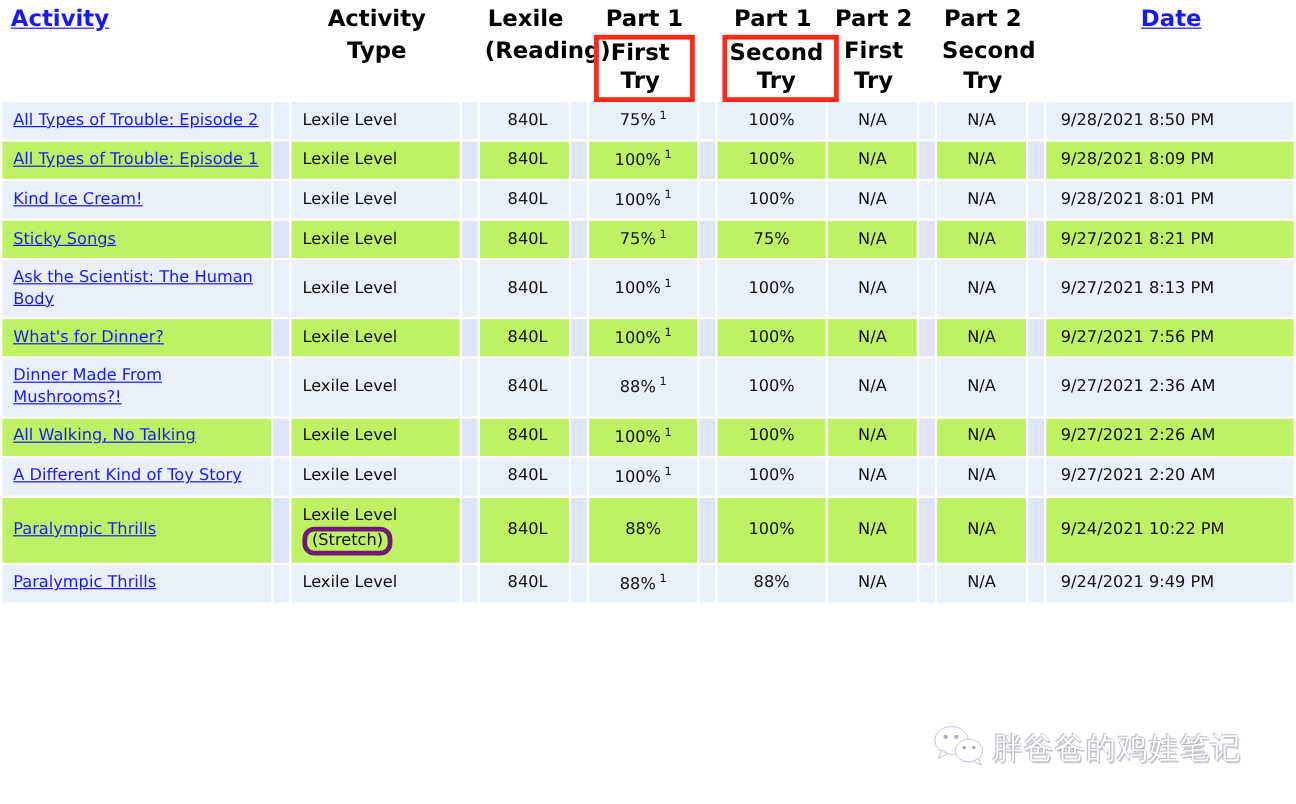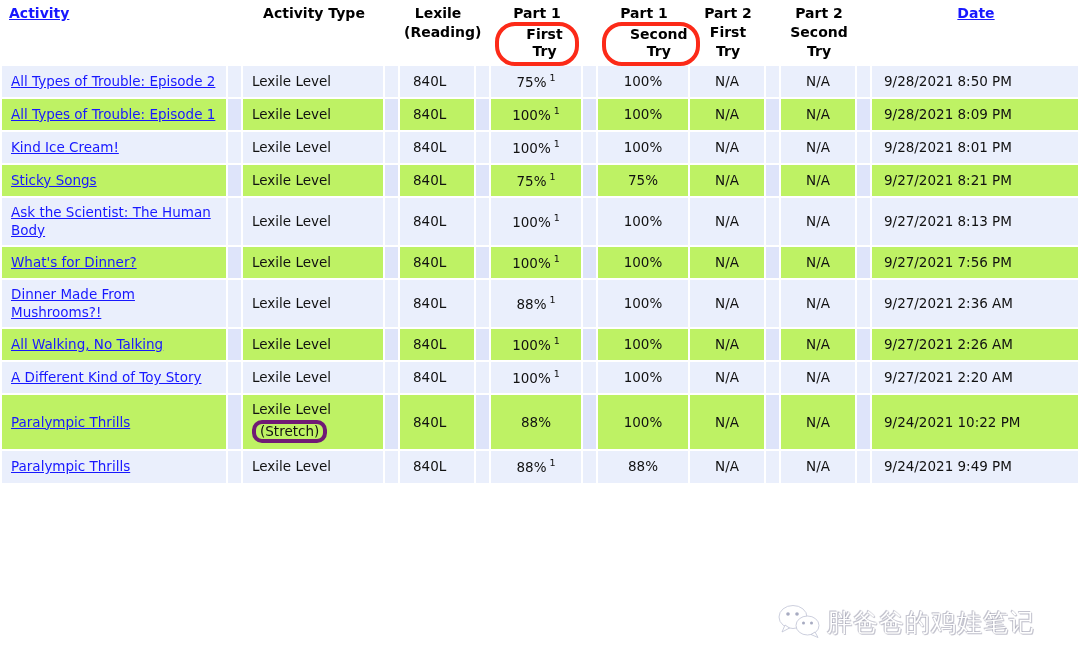--- a/index.html
+++ b/index.html
@@ -38,21 +38,21 @@
   col.c-p2first    { width: 76px;  }
   col.sp5          { width: 15px;  }
   col.c-p2second   { width: 76px;  }
   col.sp6          { width: 15px;  }
   col.c-date       { width: 208px; }
 
   
   thead th {
     background: #ffffff;
     font-weight: bold;
-    font-size: 14px;
+    font-size: 19px;
     color: #000000;
     vertical-align: top;
     padding: 4px 4px 0 4px;
     line-height: 1.35;
     text-align: center;
     height: 56px;
     box-sizing: border-box;
   }
   thead th.h-activity {
     text-align: left;
@@ -63,22 +63,22 @@
     text-decoration: underline;
     font-weight: bold;
     cursor: pointer;
   }
   .hdr-line { display: block; text-align: center; }
 
   
   .redbox {
     display: inline-block;
     border: 4px solid #fc2a18;
-    border-radius: 20px;
-    padding: 0px 9px 1px 24px;
+    border-radius: 0;
+    padding: 0px 9px 1px 2px;
     margin-top: -1px;
     position: relative;
     background: transparent;
     line-height: 1.25;
   }
 
   
   tbody td {
     font-size: 13.5px;
     color: #111111;
@@ -110,21 +110,21 @@
     text-align: left;
     padding-left: 9px;
     padding-right: 6px;
   }
   td.cell-type {
     text-align: left;
     padding-left: 9px;
   }
   td.cell-lexile {
     text-align: left;
-    padding-left: 13px;
+    padding-left: 23px;
   }
   td.cell-date {
     text-align: left;
     padding-left: 12px;
     white-space: nowrap;
   }
 
   .act-link {
     color: #1818ff;
     text-decoration: underline;

